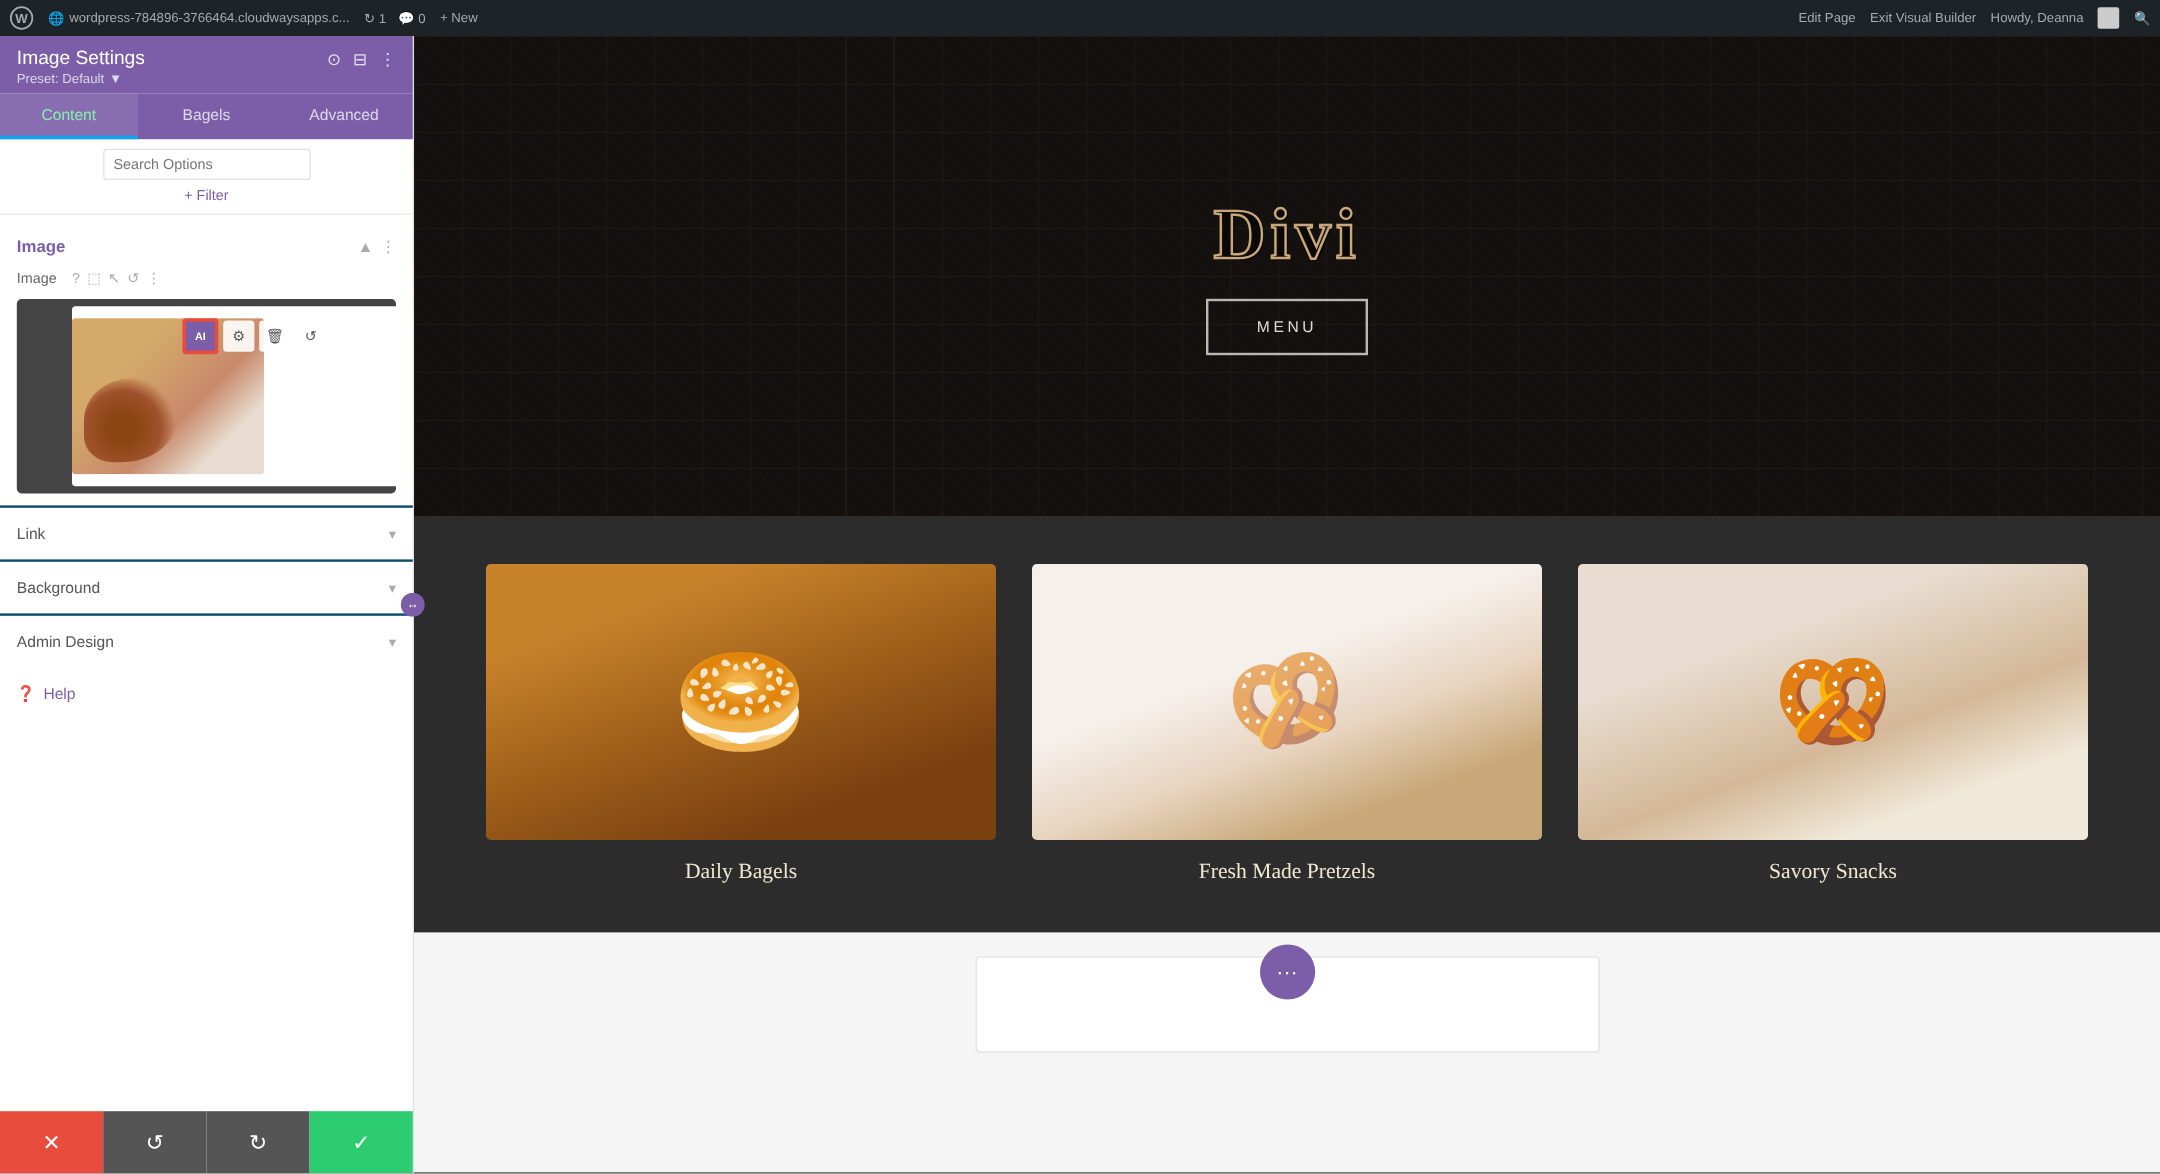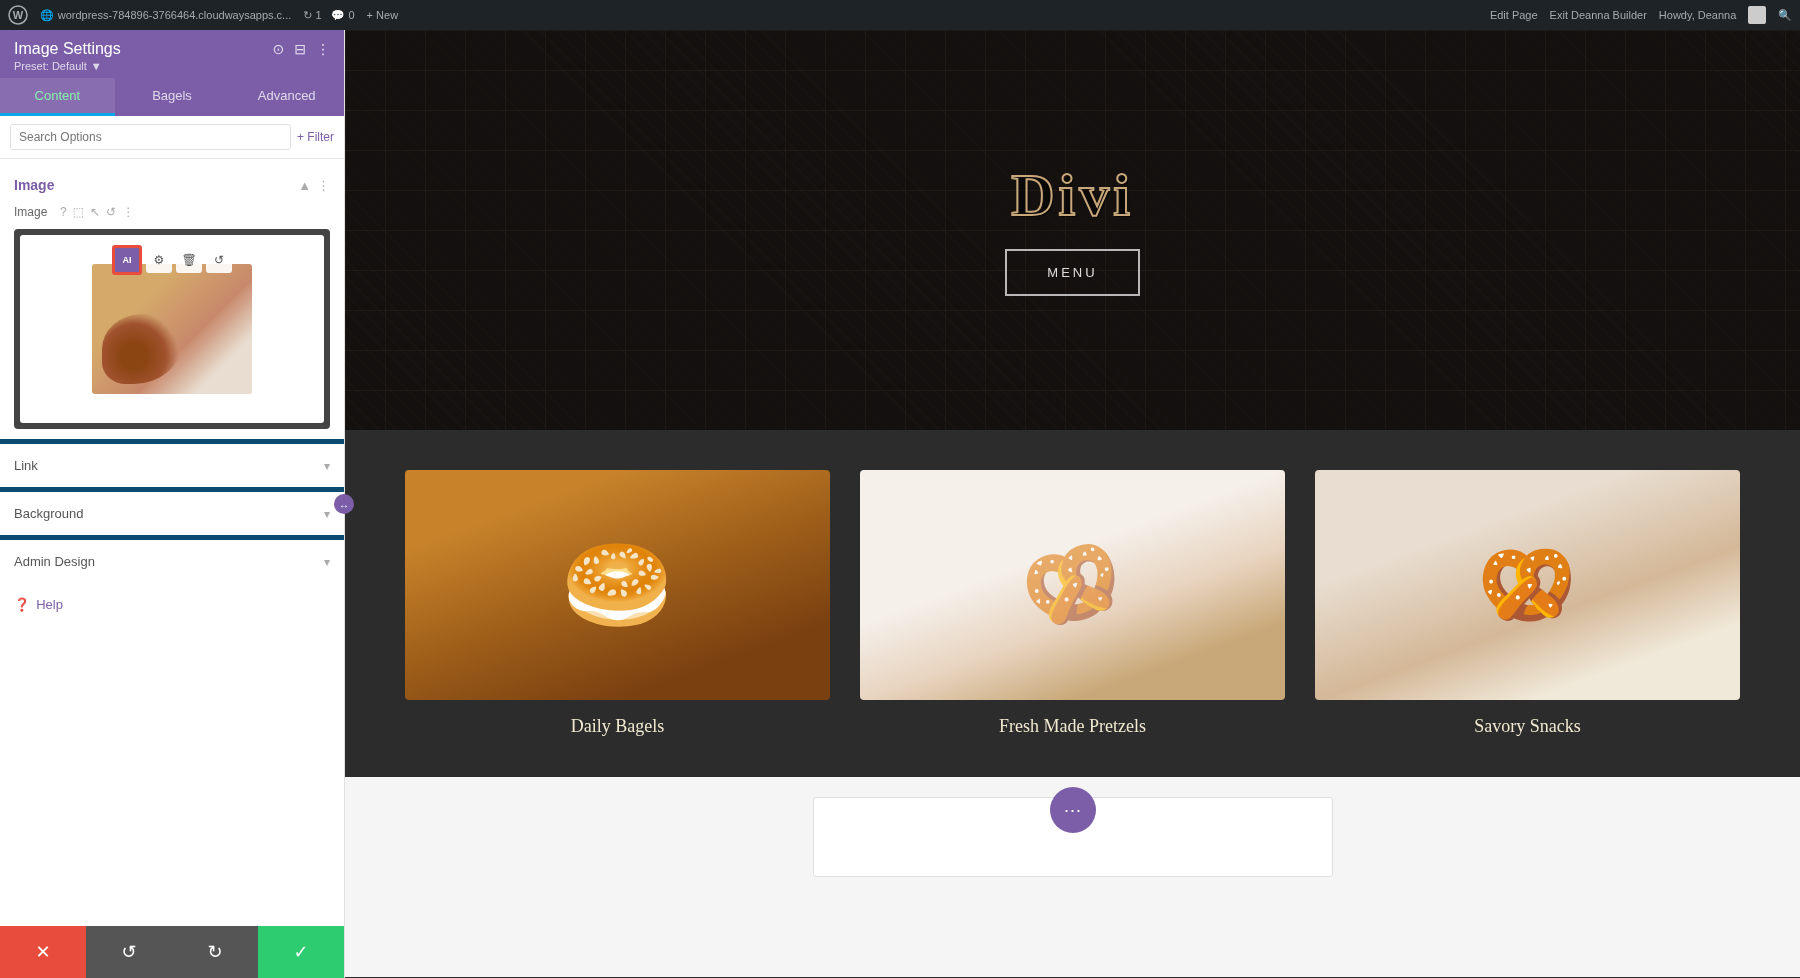--- a/index.html
+++ b/index.html
@@ -101,20 +101,21 @@
       background: rgba(255,255,255,0.1);
     }
 
     
     .search-row {
       display: flex;
       align-items: center;
       padding: 8px 10px;
       border-bottom: 1px solid #e8e8e8;
       gap: 6px;
+      flex-direction: column;
     }
     .search-input {
       flex: 1;
       border: 1px solid #e0e0e0;
       border-radius: 3px;
       padding: 5px 8px;
       font-size: 12px;
       color: #999;
       outline: none;
     }
@@ -175,28 +176,28 @@
     
     .image-upload-box {
       background: #444;
       border-radius: 4px;
       padding: 6px;
       margin: 6px 0 10px;
       position: relative;
     }
     .image-preview {
       width: 100%;
-      height: 188px;
+      height: 150px;
       background: #fff;
       border-radius: 3px;
       overflow: hidden;
       position: relative;
       display: flex;
       align-items: center;
-      justify-content: center;
+      margin-left: 40px;
     }
     .image-preview-inner {
       width: 160px;
       height: 130px;
       background: #f0ece8;
       border-radius: 3px;
       position: relative;
       overflow: hidden;
     }
     
@@ -240,21 +241,21 @@
       color: #fff;
       font-size: 9px;
       font-weight: bold;
       border: 3px solid #e74c3c;
       width: 30px; height: 30px;
     }
 
     
     .collapsible-section {
       padding: 0 14px;
-      border-top: 5px solid #0c4a6e;
+      border-top: 2px solid #0c4a6e;
     }
     .collapsible-header {
       display: flex;
       align-items: center;
       justify-content: space-between;
       padding: 14px 0;
       cursor: pointer;
     }
     .collapsible-title {
       font-size: 13px;
@@ -505,21 +506,21 @@
   <div class="wp-bar-icons">
     <span>↻ <span>1</span></span>
     <span>💬 <span>0</span></span>
   </div>
   <div class="wp-new-btn">
     <span>+ New</span>
   </div>
   <div class="wp-bar-spacer"></div>
   <div class="wp-bar-right">
     <a>Edit Page</a>
-    <a>Exit Deanna Builder</a>
+    <a>Exit Visual Builder</a>
     <span>Howdy, Deanna</span>
     <span style="width:18px;height:18px;background:#ccc;border-radius:2px;display:inline-block;"></span>
     <span>🔍</span>
   </div>
 </div>
 
 <div class="main-area">
 
   <div class="sidebar">
 

